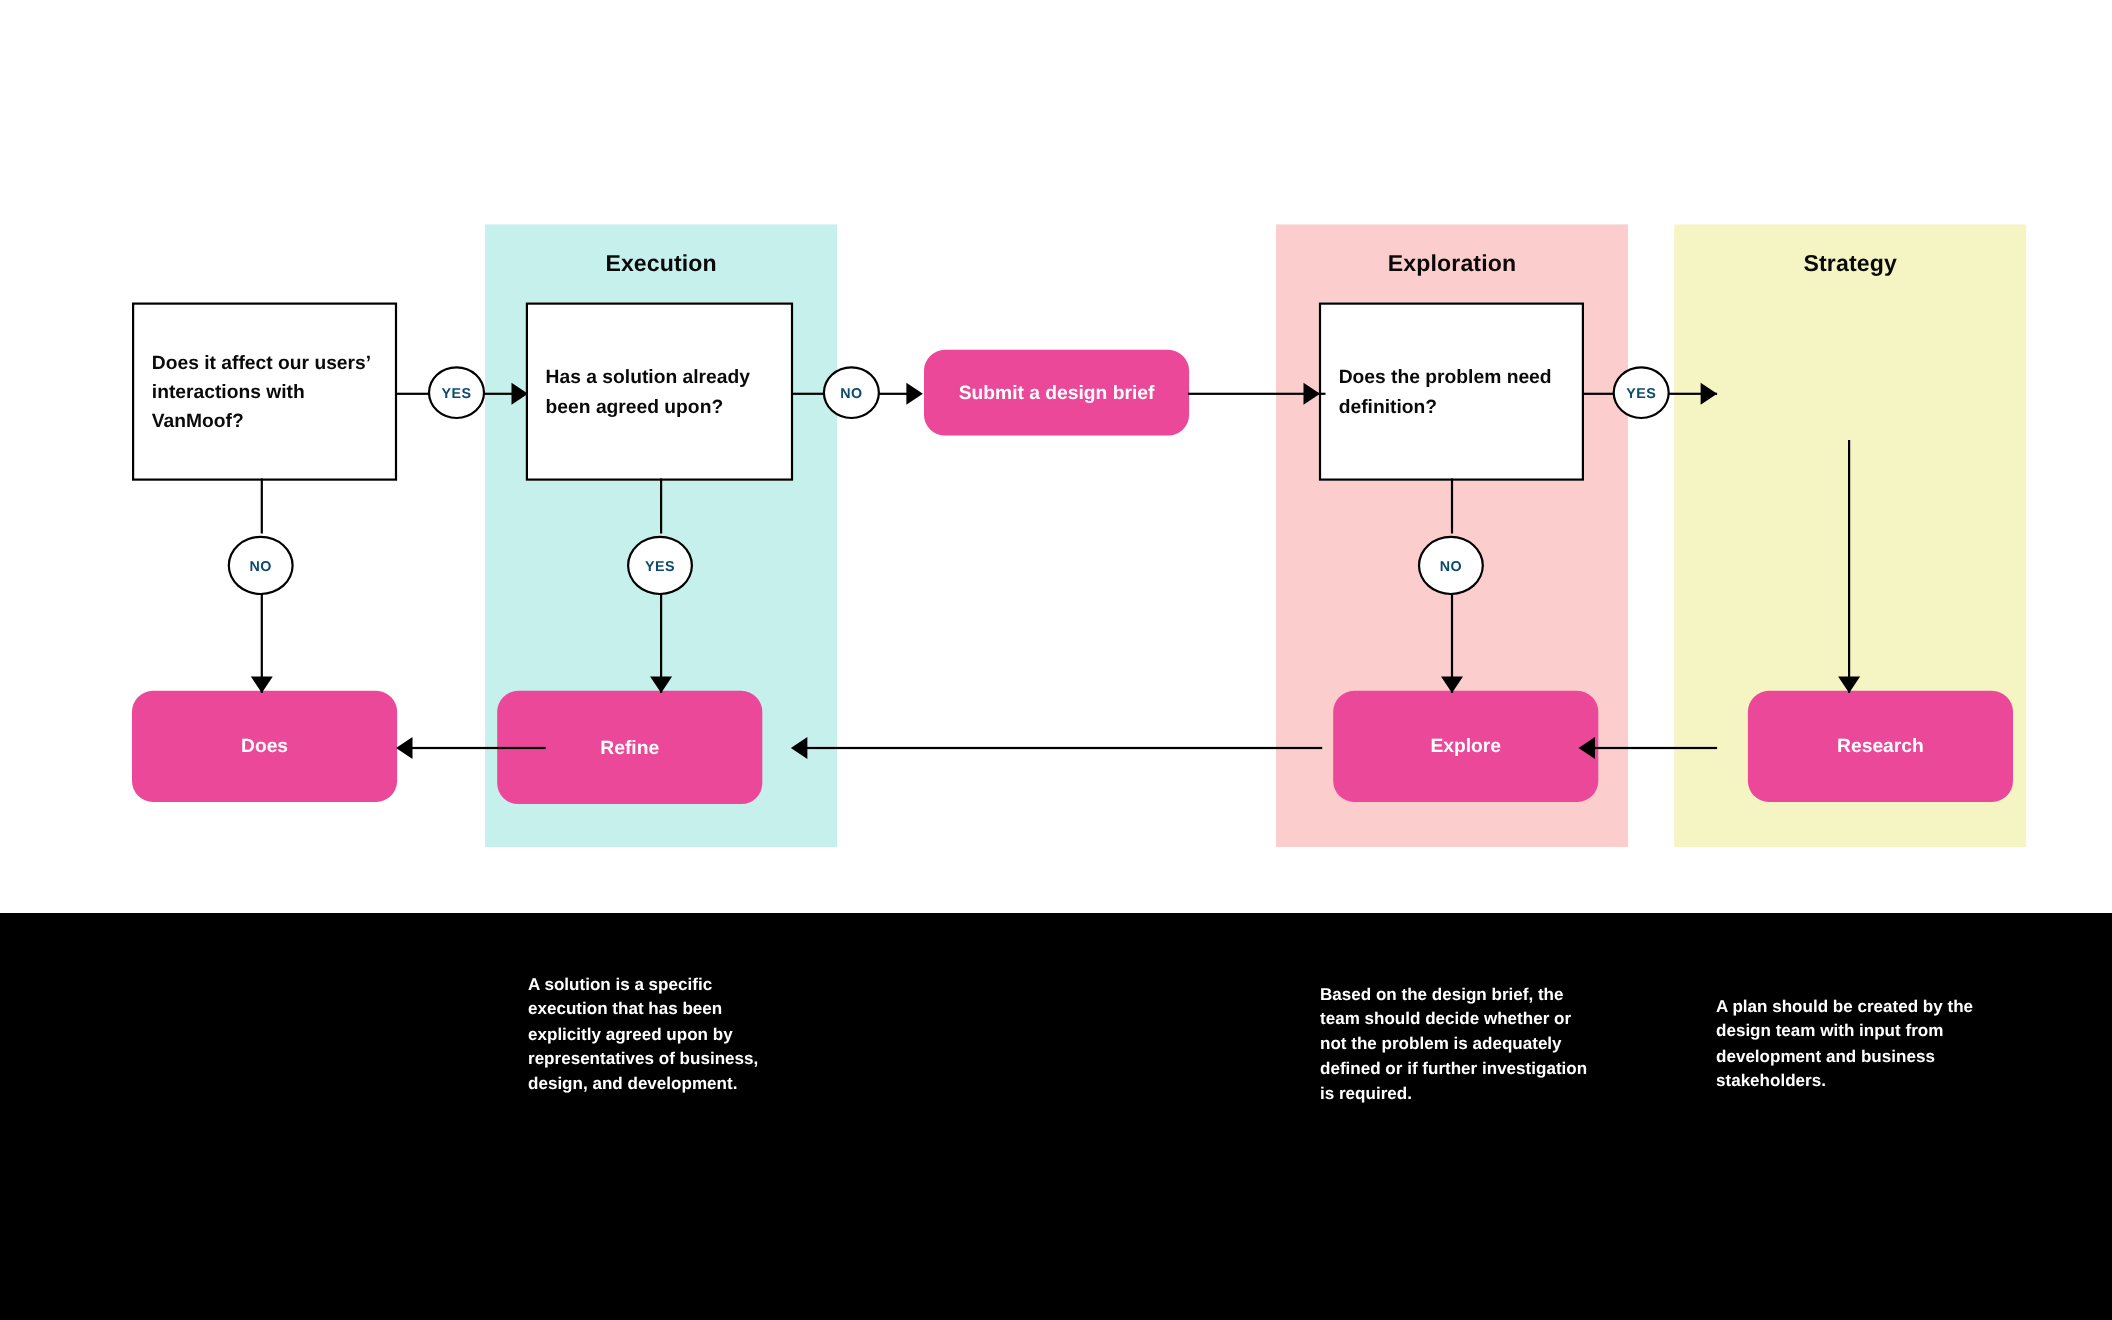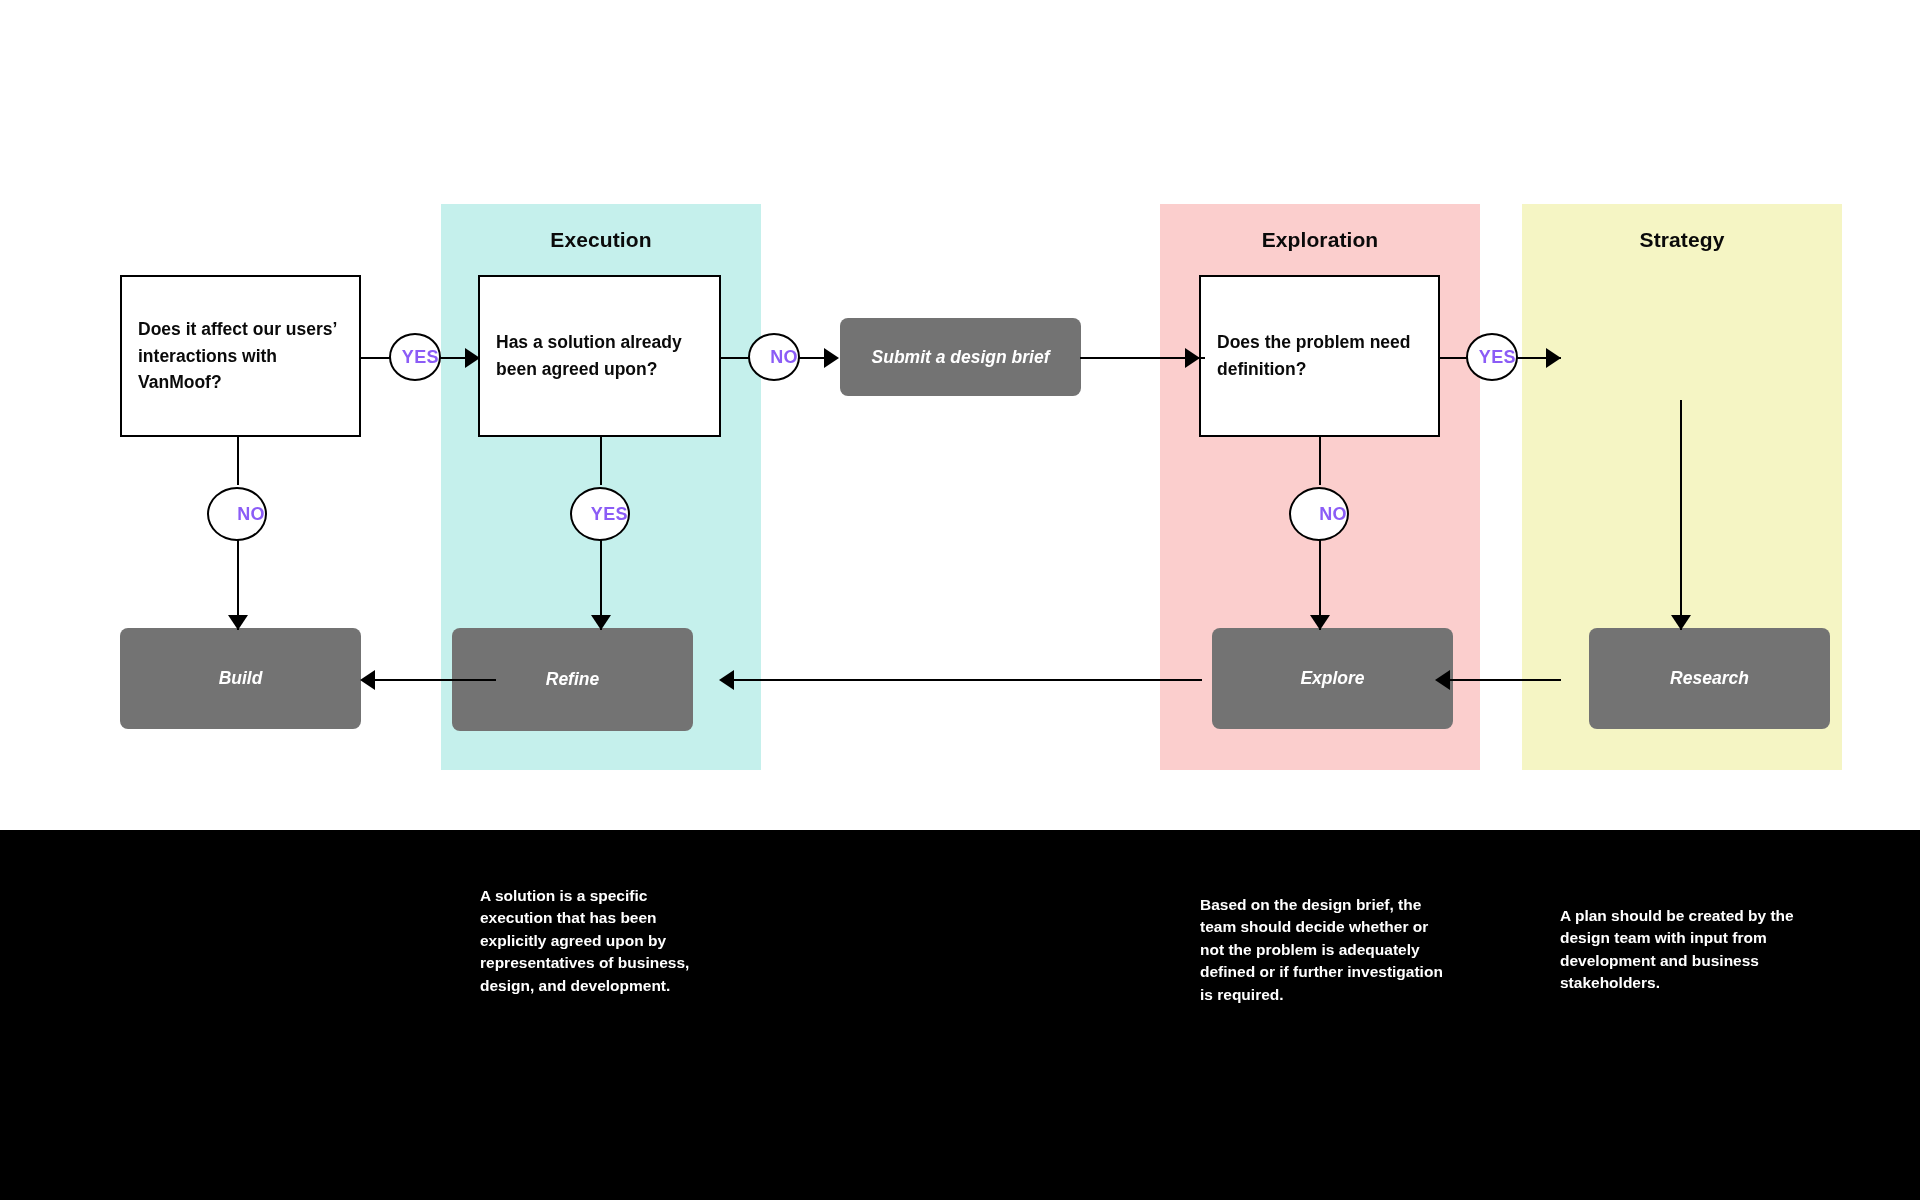--- a/index.html
+++ b/index.html
@@ -45,45 +45,44 @@
     padding: 0 16px;
   }
   .node.decision .node-label {
     font-size: 17.5px;
     font-weight: 700;
     color: #0a0a0a;
     line-height: 1.52;
     text-align: left;
   }
   .node.action {
-    background: #737373;
-    border-radius: 8px;
+    background: #ec4899;
+    border-radius: 19px;
     justify-content: center;
-    font-style: italic;
   }
   .node.action .node-label {
     font-size: 17.5px;
     font-weight: 700;
     color: #ffffff;
     text-align: center;
     padding: 0 14px;
   }
 
   
   .pill {
     position: absolute;
     background: #ffffff;
     border: 2.2px solid #000000;
     border-radius: 50%;
     display: flex;
     align-items: center;
-    justify-content: flex-end;
-    font-size: 18px;
-    font-weight: 700;
-    color: #8b5cf6;
+    justify-content: center;
+    font-size: 13px;
+    font-weight: 700;
+    color: #0c4a6e;
     letter-spacing: .4px;
     z-index: 6;
   }
 
   
   .line { position: absolute; background: #000000; z-index: 2; }
   .line.h { height: 2.4px; }
   .line.v { width: 2.4px; }
 
   .arrow { position: absolute; width: 0; height: 0; z-index: 3; }
@@ -189,21 +188,21 @@
   <div class="node action" style="left:840px; top:318px; width:241px; height:78px;">
     <div class="node-label">Submit a design brief</div>
   </div>
 
   <div class="node decision" style="left:1199px; top:275px; width:241px; height:162px;">
     <div class="node-label">Does the problem need definition?</div>
   </div>
 
 
   <div class="node action" style="left:120px; top:628px; width:241px; height:101px;">
-    <div class="node-label">Build</div>
+    <div class="node-label">Does</div>
   </div>
 
   <div class="node action" style="left:452px; top:628px; width:241px; height:103px;">
     <div class="node-label">Refine</div>
   </div>
 
   <div class="node action" style="left:1200px; top:628px; width:241px; height:101px;margin-left:12px;">
     <div class="node-label">Explore</div>
   </div>
 

